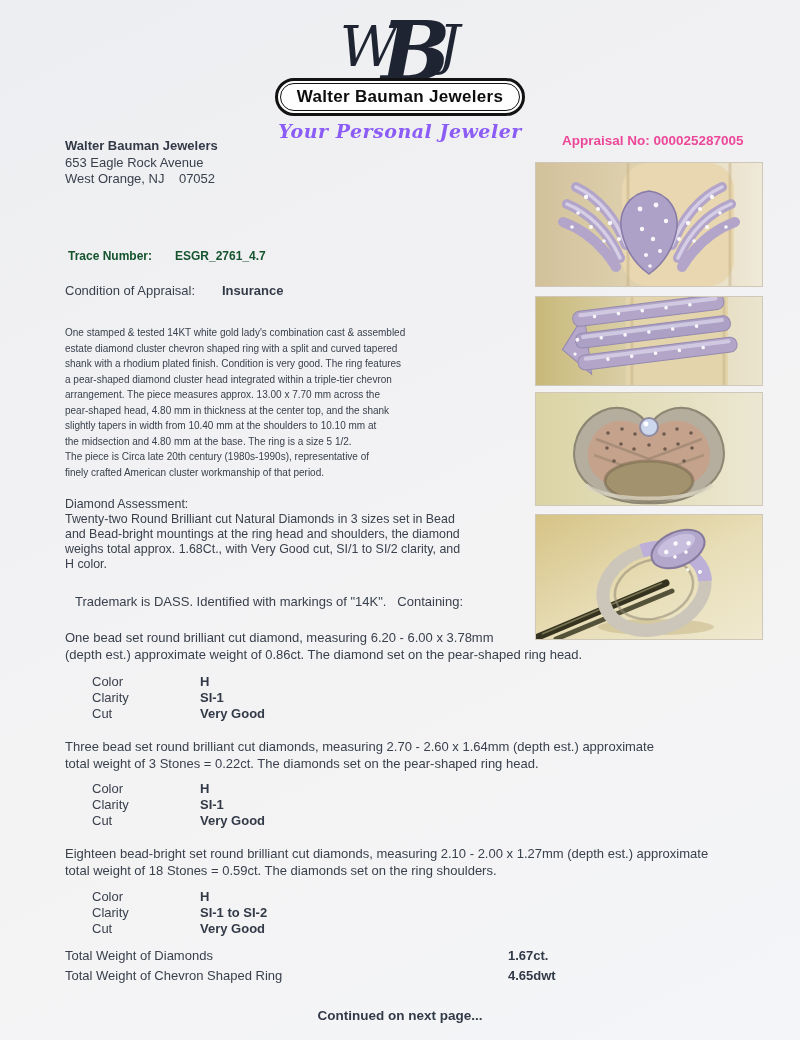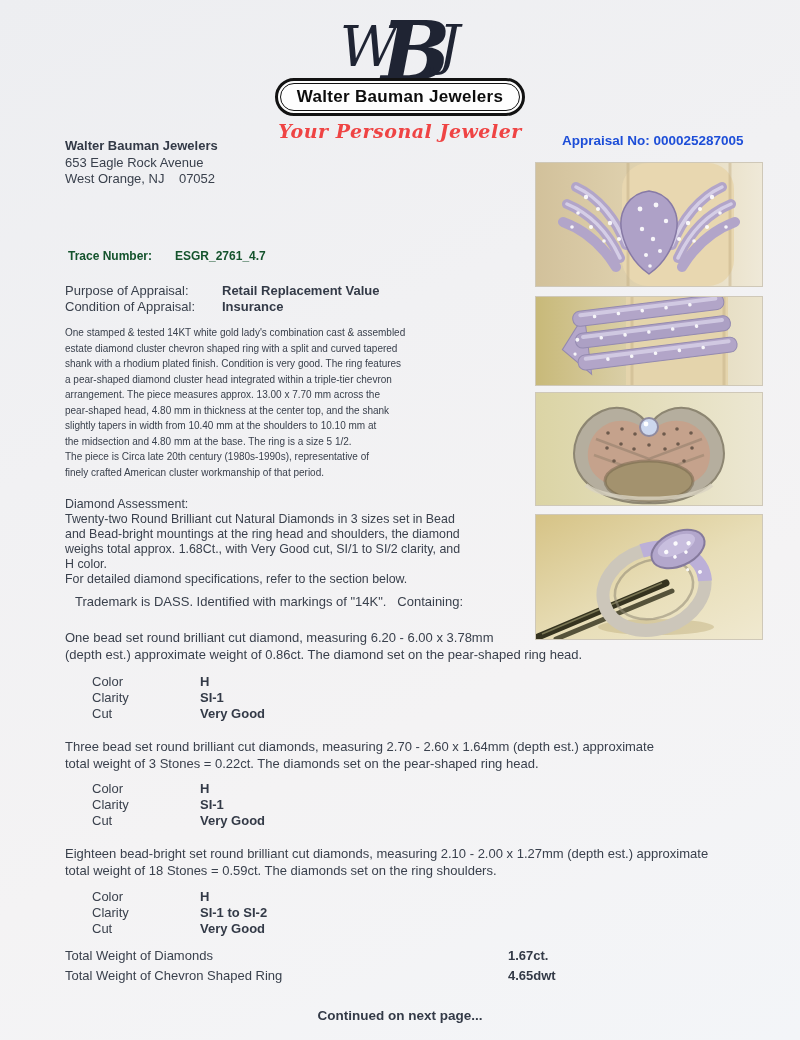--- a/index.html
+++ b/index.html
@@ -16,25 +16,25 @@
 
   
   .logo{left:0;right:0;top:10px;text-align:center;}
   .monogram{font-family:"DejaVu Serif",serif;font-style:italic;color:#1f2433;line-height:1;height:74px;}
   .monogram .mW{font-size:56px;vertical-align:14px;}
   .monogram .mB{font-size:82px;margin-left:-16px;font-weight:bold;}
   .monogram .mJ{font-size:54px;vertical-align:16px;margin-left:-12px;}
   .pill-outer{display:inline-block;border:3px solid #121212;border-radius:20px;padding:2px;background:#fdfdfd;margin-top:-6px;}
   .pill-inner{display:inline-block;border:1.5px solid #121212;border-radius:15px;padding:3px 16px;
     font-size:17px;font-weight:bold;color:#0d0d0d;letter-spacing:.3px;background:#fefefe;}
-  .tagline{font-family:"DejaVu Serif",serif;font-style:italic;font-weight:bold;font-size:19px;color:#ef4444;margin-top:4px;letter-spacing:.5px;}
+  .tagline{font-family:"DejaVu Serif",serif;font-style:italic;font-weight:bold;font-size:19px;color:#8b5cf6;margin-top:4px;letter-spacing:.5px;}
 
   
   .letterhead{left:65px;top:138px;font-size:13px;line-height:16.5px;}
-  .apprno{left:562px;top:133px;font-size:13.5px;font-weight:bold;color:#1d4ed8;}
+  .apprno{left:562px;top:133px;font-size:13.5px;font-weight:bold;color:#ec4899;}
 
   
   .trace{left:68px;top:249px;font-size:12px;font-weight:bold;color:#14532d;display:flex;}
   .trace .lbl{width:107px;}
   .meta{left:65px;top:283px;font-size:13px;line-height:15.5px;}
   .meta .row{display:flex;}
   .meta .lbl{width:157px;}
 
   
   .descr{left:65px;top:325px;width:468px;font-size:10px;line-height:15.5px;}
@@ -84,24 +84,20 @@
   <span>Appraisal No:</span>
   <span>000025287005</span>
 </div>
 
 <div class="abs trace">
   <span class="lbl">Trace Number:</span>
   <span>ESGR_2761_4.7</span>
 </div>
 
 <div class="abs meta">
-  <div class="row">
-    <span class="lbl">Purpose of Appraisal:</span>
-    <b>Retail Replacement Value</b>
-  </div>
   <div class="row">
     <span class="lbl">Condition of Appraisal:</span>
     <b>Insurance</b>
   </div>
 </div>
 
 <div class="abs descr pre">One stamped &amp; tested 14KT white gold lady's combination cast &amp; assembled
 estate diamond cluster chevron shaped ring with a split and curved tapered
 shank with a rhodium plated finish. Condition is very good. The ring features
 a pear-shaped diamond cluster head integrated within a triple-tier chevron
@@ -111,21 +107,20 @@
 the midsection and 4.80 mm at the base. The ring is a size 5 1/2.
 The piece is Circa late 20th century (1980s-1990s), representative of
 finely crafted American cluster workmanship of that period.</div>
 
 <div class="abs assess">
   <div>Diamond Assessment:</div>
   <div class="pre">Twenty-two Round Brilliant cut Natural Diamonds in 3 sizes set in Bead
 and Bead-bright mountings at the ring head and shoulders, the diamond
 weighs total approx. 1.68Ct., with Very Good cut, SI/1 to SI/2 clarity, and
 H color.</div>
-  <div class="note">For detailed diamond specifications, refer to the section below.</div>
 </div>
 
 <div class="abs trademark">Trademark is DASS. Identified with markings of "14K".&nbsp;&nbsp;&nbsp;Containing:</div>
 
 <div class="abs stone-desc s1 pre">One bead set round brilliant cut diamond, measuring 6.20 - 6.00 x 3.78mm
 (depth est.) approximate weight of 0.86ct. The diamond set on the pear-shaped ring head.</div>
 <div class="abs stone-table t1">
   <div class="row">
     <span class="lbl">Color</span>
     <b>H</b>

